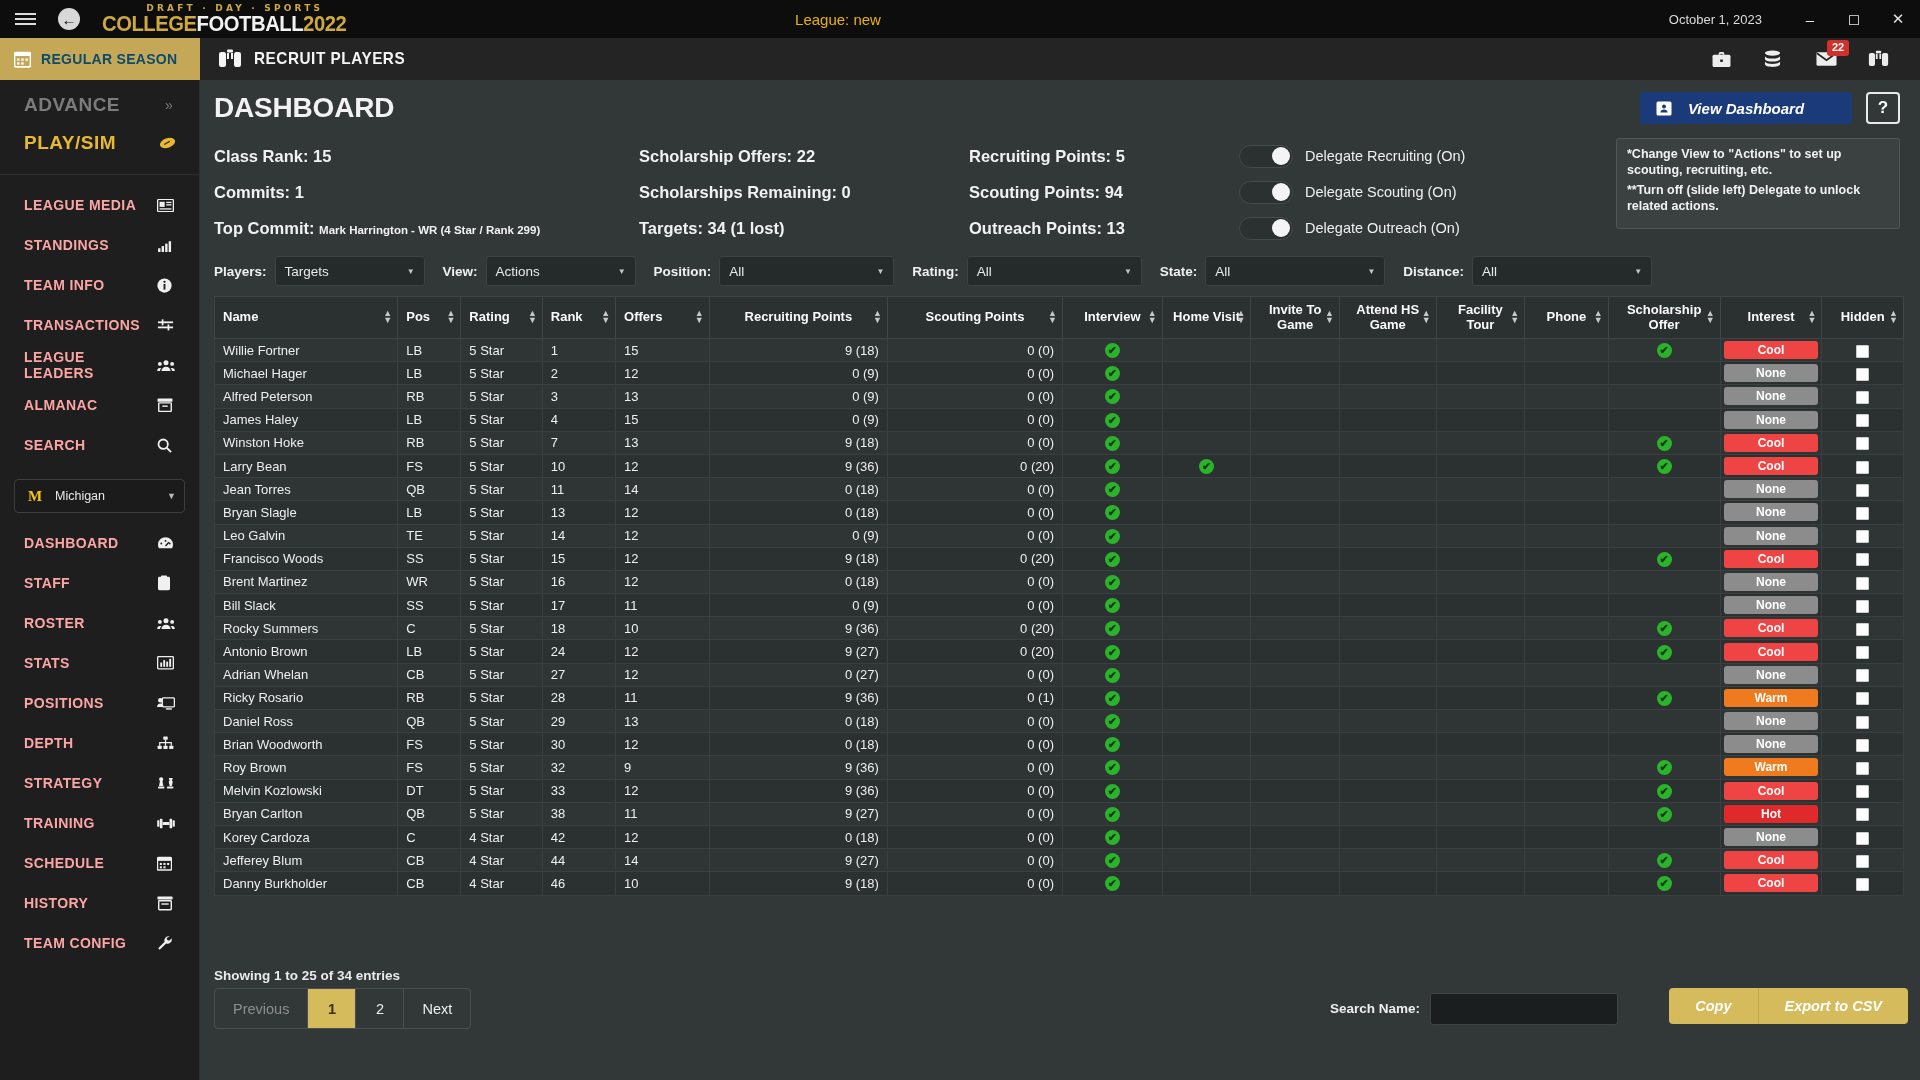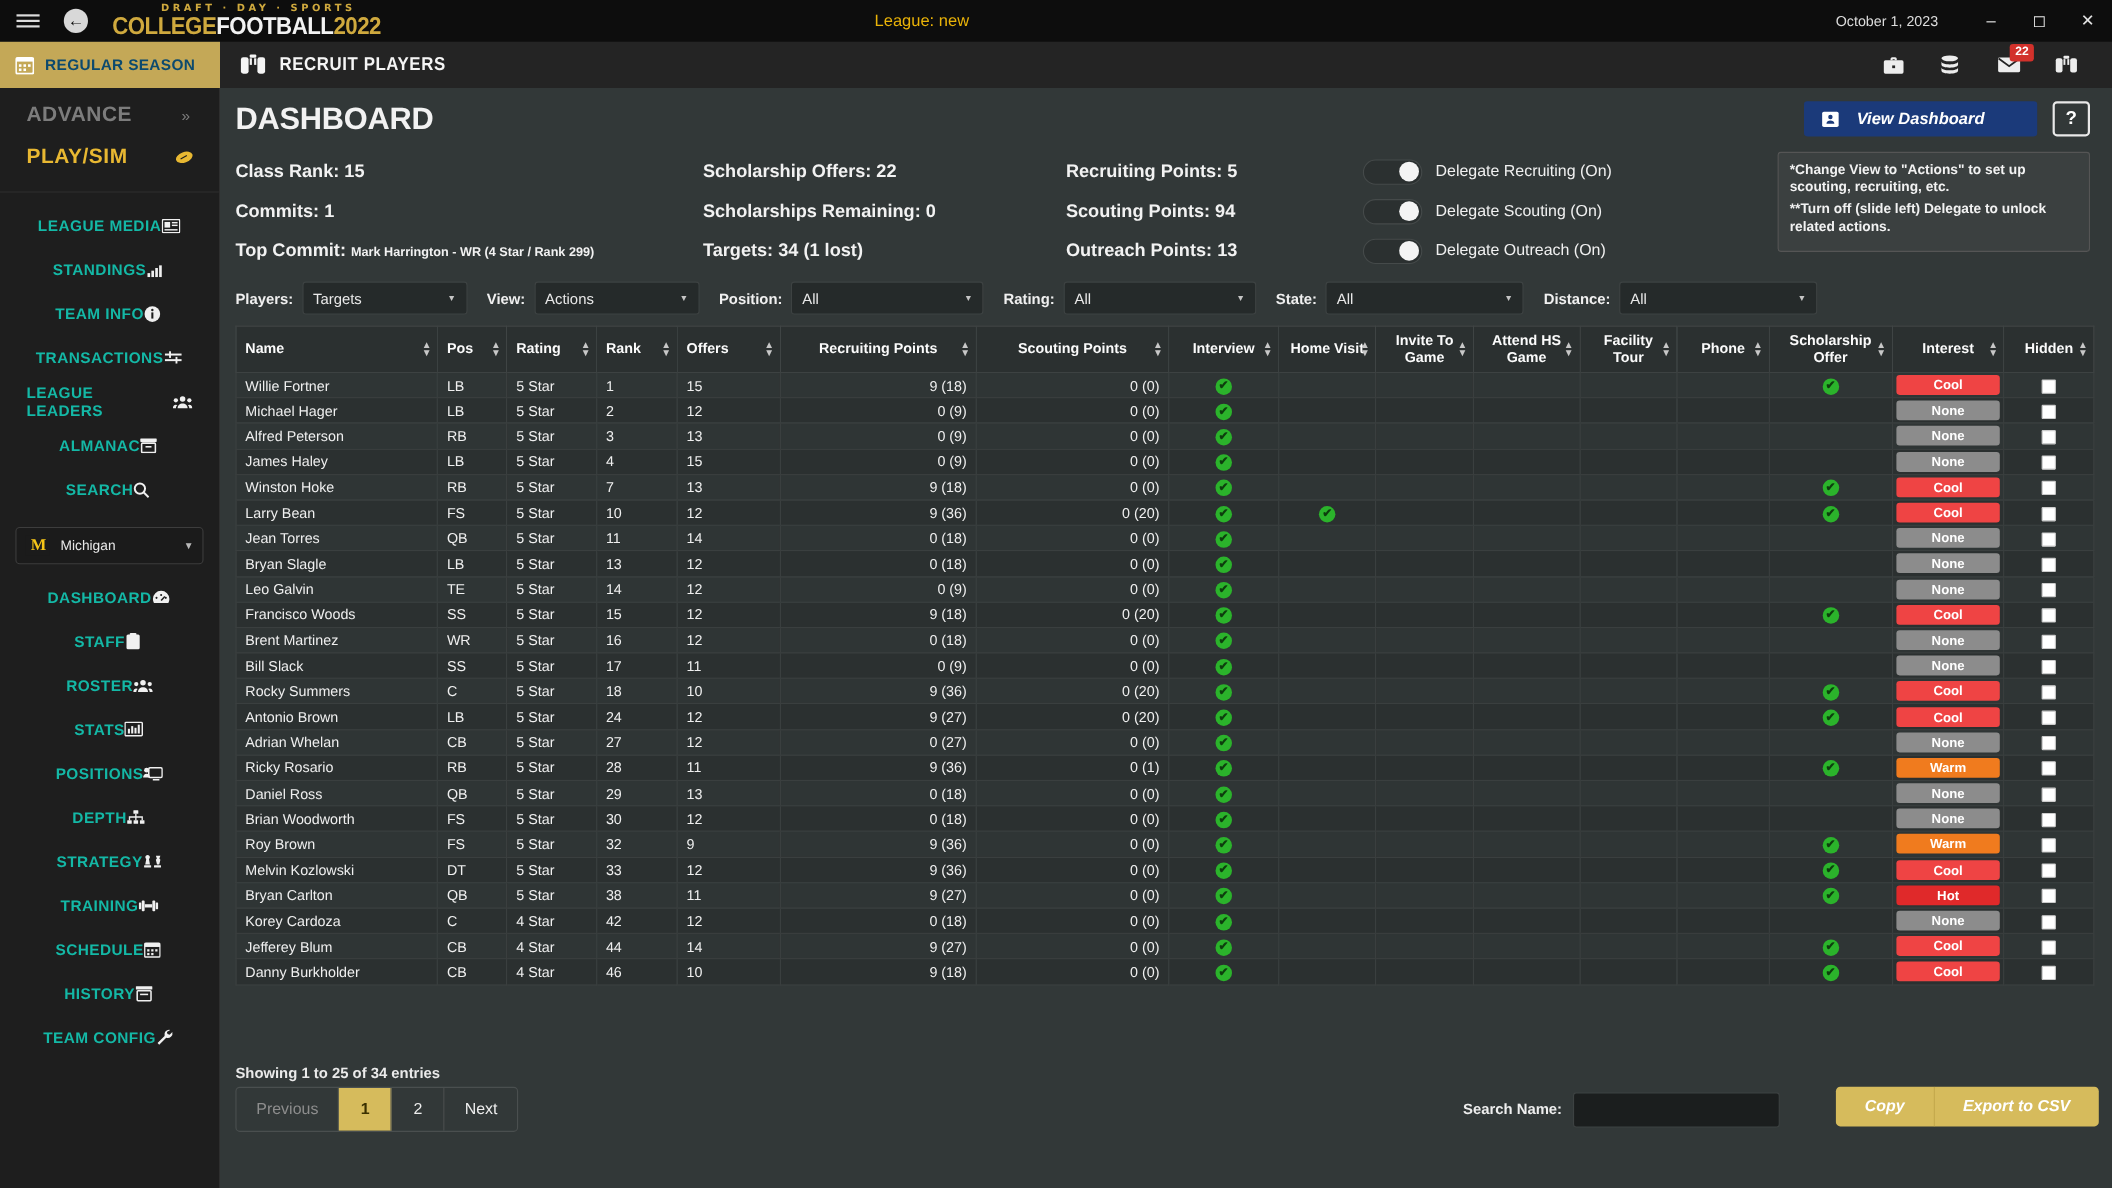--- a/index.html
+++ b/index.html
@@ -99,22 +99,22 @@
   }
   .side-row .t {
     font-size: 19px; font-weight: 700; letter-spacing: 0.5px;
     font-family: "Liberation Sans Narrow","Liberation Sans", sans-serif;
   }
   .side-row .ic { font-size: 14px; width: 20px; text-align: center; }
   #adv-row { color: #7c7c7c; margin-top: 6px; }
   #play-row { color: #e8b832; }
   .side-sep { height: 1px; background: #2e2e2e; margin: 12px 0 10px 0; }
   .nav-item {
-    height: 40px; display:flex; align-items:center; justify-content: center;
-    padding: 0 20px 0 24px; color: #14b8a6; cursor: pointer;
+    height: 40px; display:flex; align-items:center; justify-content: space-between;
+    padding: 0 20px 0 24px; color: #fca5a5; cursor: pointer;
   }
   .nav-item .t {
     font-size: 14px; font-weight: 700; letter-spacing: 0.4px;
     font-family: "Liberation Sans Narrow","Liberation Sans", sans-serif;
   }
   .nav-item .ic { font-size: 14px; color:#f0f0f0; width: 22px; text-align:center; }
   #team-select {
     margin: 14px 14px 10px 14px; height: 34px;
     border: 1px solid #3d3d3d; border-radius: 4px; background: #1b1b1b;
     display: flex; align-items: center; padding: 0 8px; gap: 10px; cursor: pointer;

